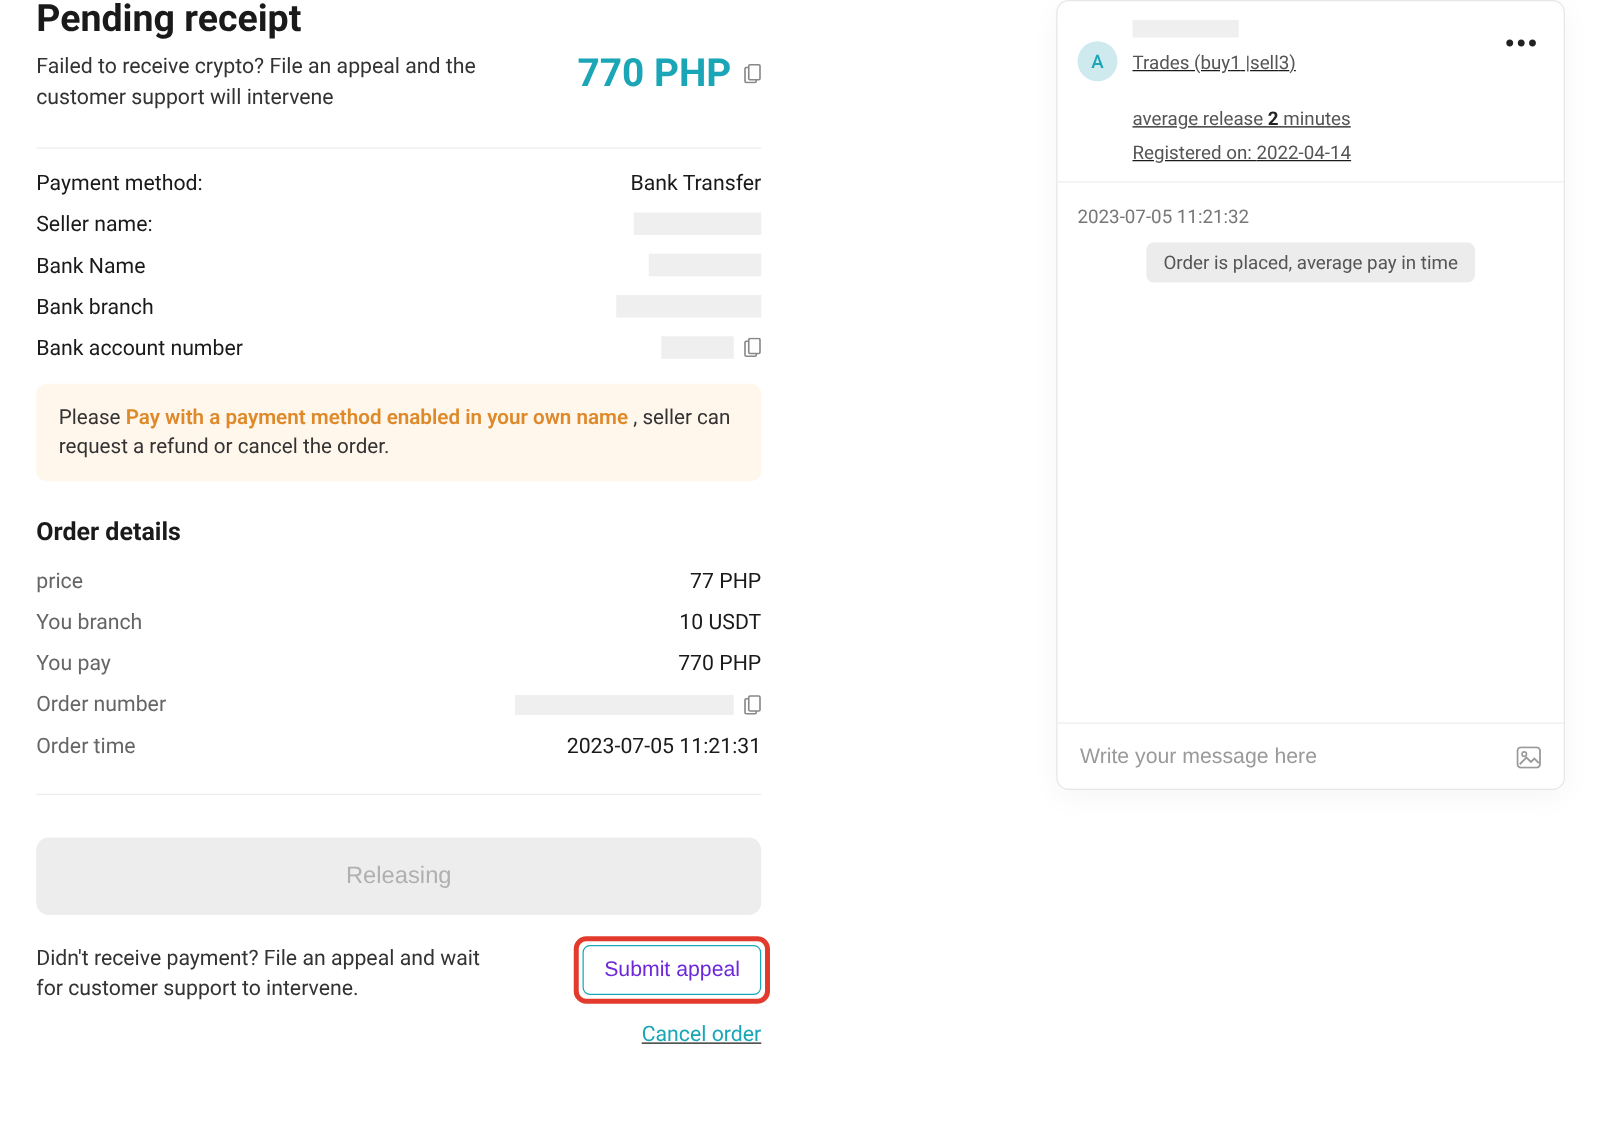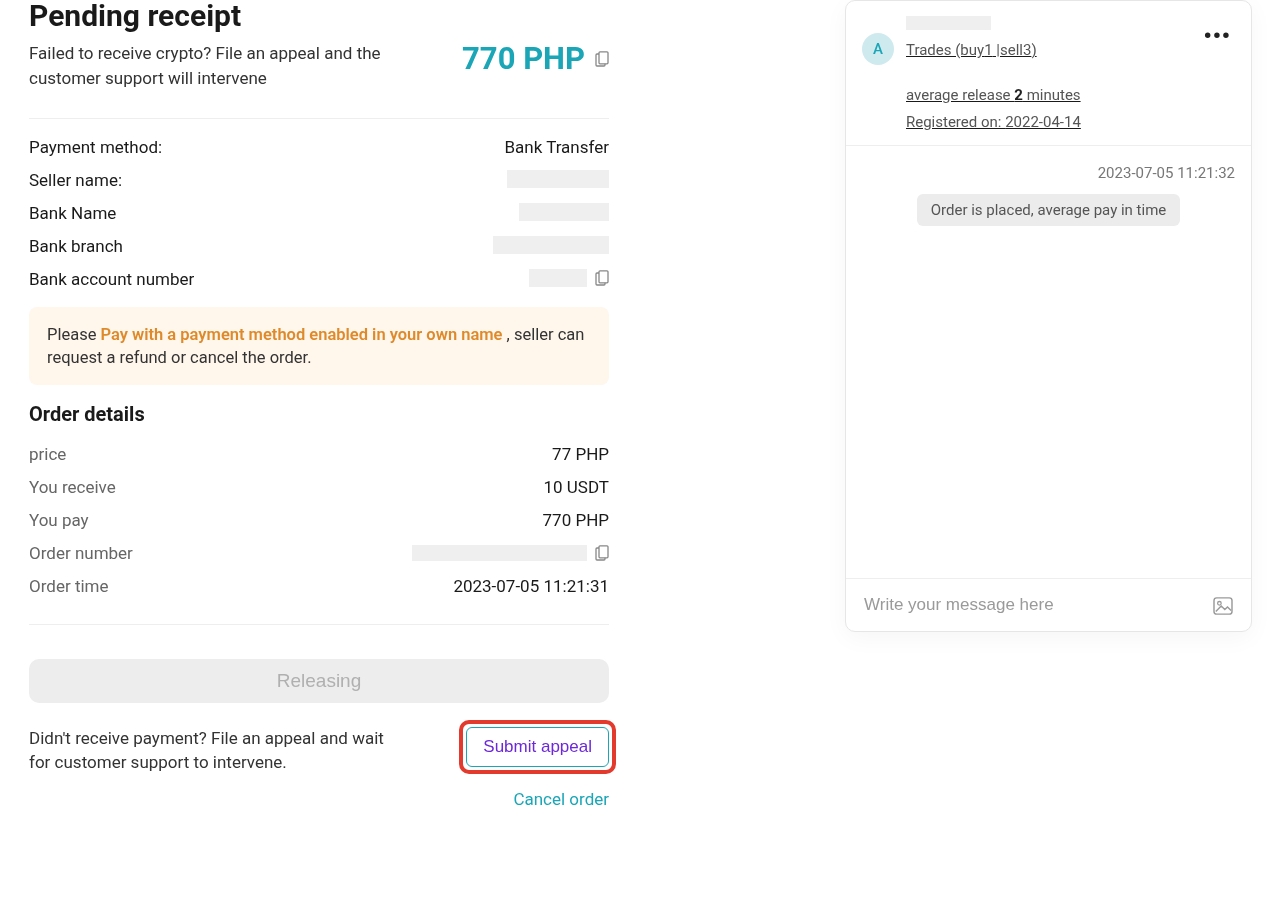--- a/index.html
+++ b/index.html
@@ -99,21 +99,21 @@
     line-height: 1.4;
     color: #333;
   }
   .notice-box .highlight {
     color: #de8a2a;
     font-weight: 600;
   }
   .section-title {
     font-size: 20px;
     font-weight: 700;
-    margin-top: 17px;
+    margin-top: 28px;
     margin-bottom: 18px;
     color: #1a1a1a;
   }
   .detail-row {
     display: flex;
     justify-content: space-between;
     align-items: center;
     margin-bottom: 13px;
   }
   .detail-label {
@@ -122,21 +122,21 @@
   }
   .detail-value {
     font-size: 17px;
     color: #1a1a1a;
     display: flex;
     align-items: center;
     gap: 8px;
   }
   .releasing-btn {
     width: 100%;
-    height: 44px;
+    height: 62px;
     background: #ededed;
     border: none;
     border-radius: 10px;
     font-size: 19px;
     color: #b0b0b0;
     cursor: default;
     margin-top: 6px;
   }
   .appeal-row {
     display: flex;
@@ -167,20 +167,21 @@
     pointer-events: none;
     top: -7px;
     left: -7px;
     right: -7px;
     bottom: -7px;
   }
   .submit-appeal-wrap { position: relative; }
   .cancel-link {
     text-align: right;
     margin-top: 14px;
+    text-decoration: underline;
   }
   .cancel-link a {
     color: #1aa6b7;
     font-size: 17px;
     text-decoration: none;
     cursor: pointer;
   }
   
   .chat-card {
     border: 1px solid #e6e6e6;
@@ -233,21 +234,21 @@
     color: #222;
     cursor: pointer;
     font-weight: 900;
   }
   .chat-body {
     flex: 1;
     padding: 18px 16px;
     overflow: auto;
   }
   .chat-time {
-    text-align: right;
+    text-align: left;
     color: #777;
     font-size: 15px;
     margin-bottom: 12px;
   }
   .chat-pill {
     display: block;
     margin: 0 auto;
     background: #ececec;
     color: #555;
     font-size: 15px;
@@ -345,21 +346,21 @@
       <span>Please </span><span class="highlight">Pay with a payment method enabled in your own name</span><span> , seller can request a refund or cancel the order.</span>
     </div>
 
     <h2 class="section-title">Order details</h2>
 
     <div class="detail-row">
       <span class="detail-label">price</span>
       <span class="detail-value">77 PHP</span>
     </div>
     <div class="detail-row">
-      <span class="detail-label">You receive</span>
+      <span class="detail-label">You branch</span>
       <span class="detail-value">10 USDT</span>
     </div>
     <div class="detail-row">
       <span class="detail-label">You pay</span>
       <span class="detail-value">770 PHP</span>
     </div>
     <div class="detail-row">
       <span class="detail-label">Order number</span>
       <span class="detail-value">
         <span class="redact" style="width:175px;height:16px"></span>

